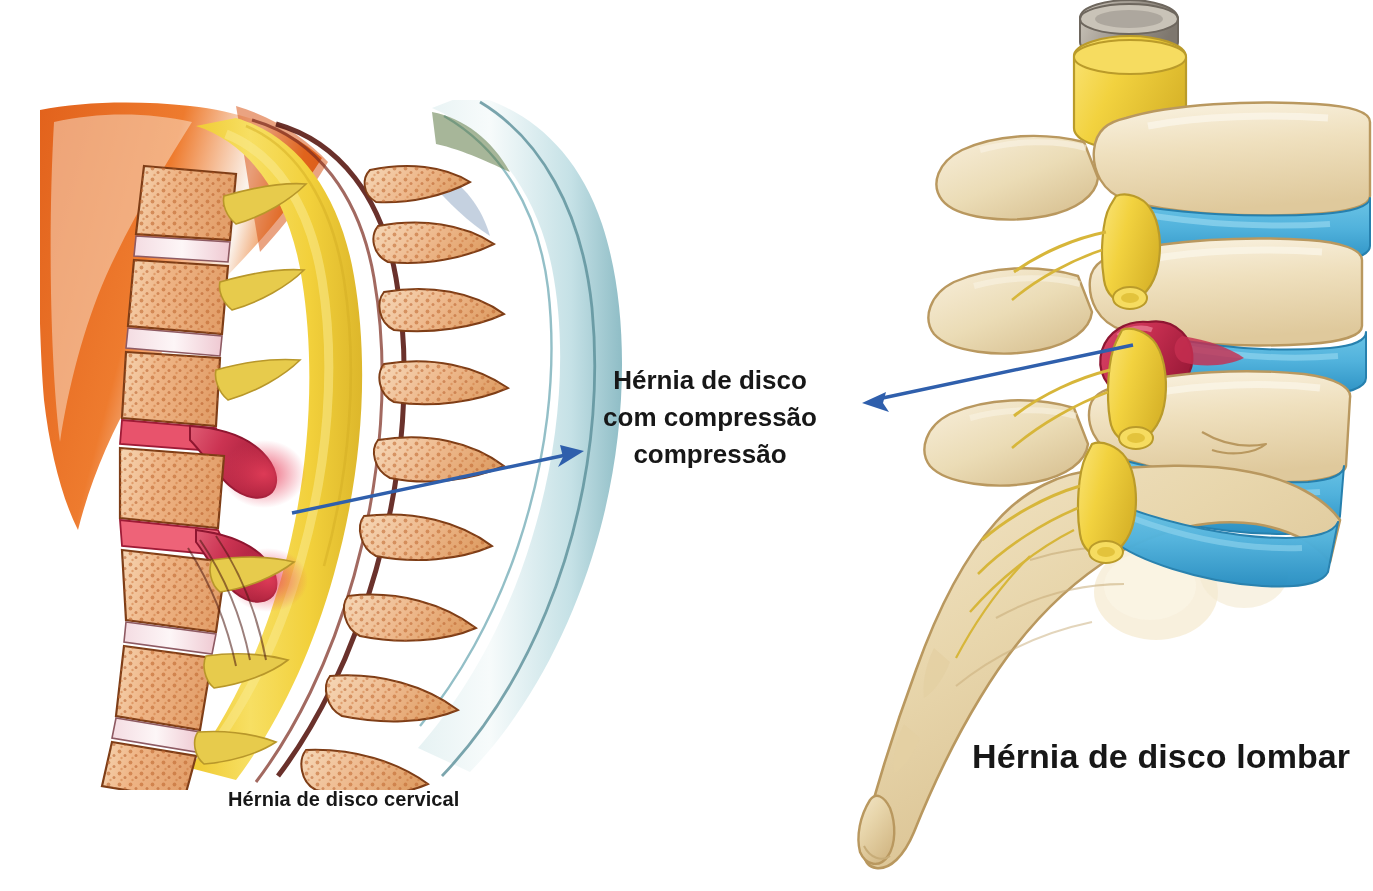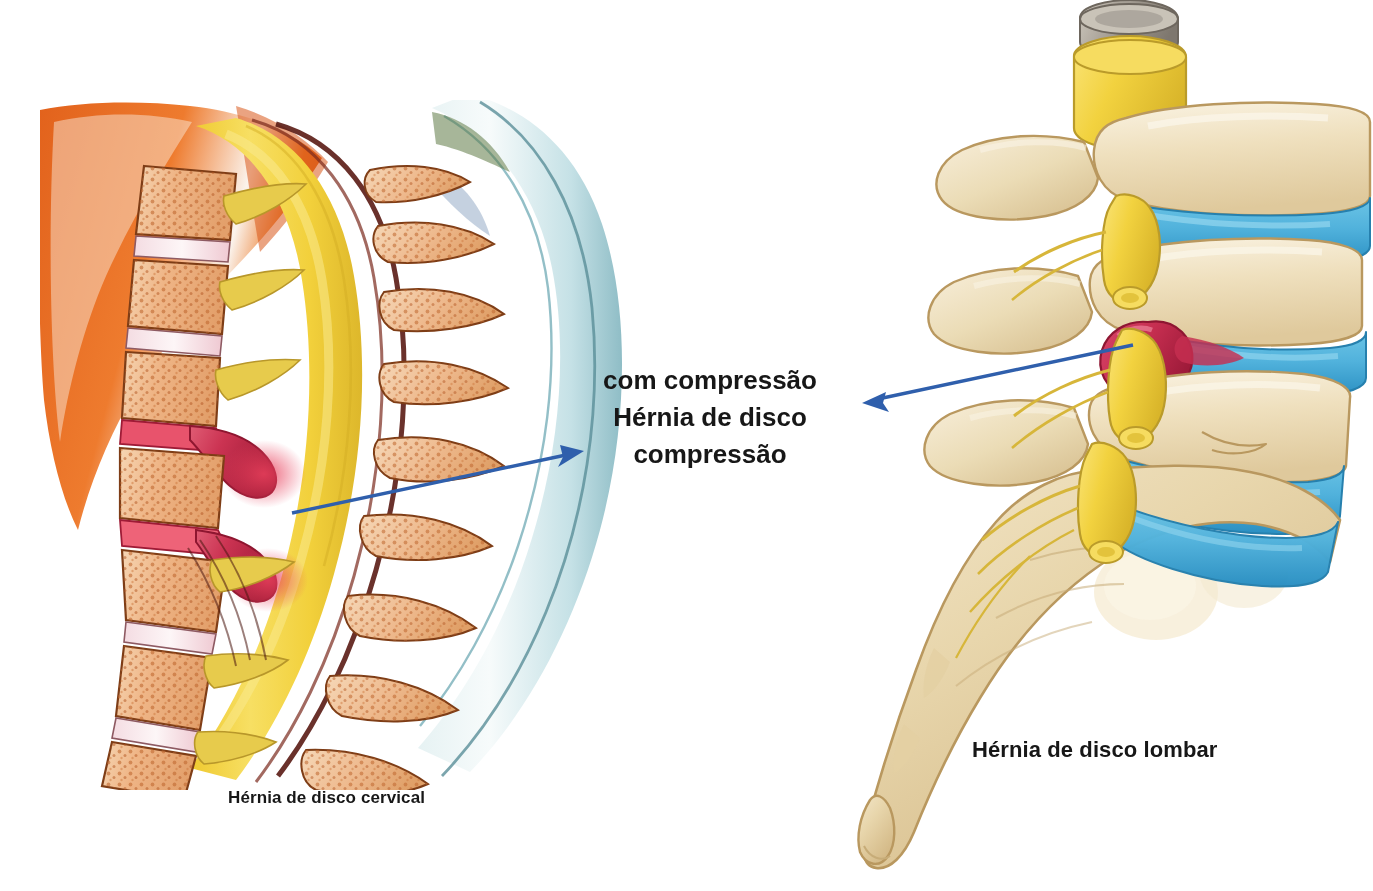--- a/index.html
+++ b/index.html
@@ -6,22 +6,22 @@
   body{width:1373px;height:891px;position:relative;overflow:hidden;
        font-family:"Liberation Sans","DejaVu Sans",sans-serif;}
   .stage{position:absolute;inset:0;background:#ffffff;}
 
   .fig{position:absolute;}
   #cervical-figure{left:40px;top:100px;width:600px;height:690px;}
   #lumbar-figure{left:830px;top:0px;width:543px;height:870px;}
 
   .caption{position:absolute;font-weight:bold;color:#171717;
            letter-spacing:.1px;white-space:nowrap;}
-  #cervical-caption{left:228px;top:788px;font-size:17px;}
-  #lumbar-caption{left:972px;top:737px;font-size:22px;}
+  #cervical-caption{left:228px;top:788px;font-size:20px;}
+  #lumbar-caption{left:972px;top:737px;font-size:34px;}
 
   #center-annotation{position:absolute;left:560px;top:362px;width:300px;
       text-align:center;font-size:26px;font-weight:bold;color:#171717;
       line-height:1.42;}
   #center-annotation div{white-space:nowrap;}
 
   #arrow-layer{position:absolute;left:0;top:0;width:1373px;height:891px;
                pointer-events:none;}
 </style>
 </head>
@@ -433,22 +433,22 @@
         <ellipse cx="276" cy="552" rx="9" ry="5" fill="#E3C33C"></ellipse>
         <path d="M250,486 C216,496 180,516 152,540" fill="none" stroke="#D7B63A" stroke-width="3"></path>
         <path d="M248,508 C214,522 176,546 148,574" fill="none" stroke="#D7B63A" stroke-width="2.6"></path>
         <path d="M244,530 C208,548 170,578 140,612" fill="none" stroke="#D7B63A" stroke-width="2.4"></path>
         <path d="M200,556 C172,584 146,620 126,658" fill="none" stroke="#D7B63A" stroke-width="2.2"></path>
       </g>
     </g>
   </svg>
 
   <div id="center-annotation">
+    <div>Hérnia de disco</div>
     <div>com compressão</div>
-    <div>Hérnia de disco</div>
     <div>compressão</div>
   </div>
 
   <svg id="arrow-layer" viewBox="0 0 1373 891">
     <g>
       <line x1="292" y1="513" x2="566" y2="455" stroke="#2F5FAC" stroke-width="3.4"></line>
       <path d="M584,451 L560,445 L563,457 L558,467 Z" fill="#2F5FAC"></path>
     </g>
     <g>
       <line x1="1133" y1="345" x2="878" y2="399" stroke="#2F5FAC" stroke-width="3.4"></line>

